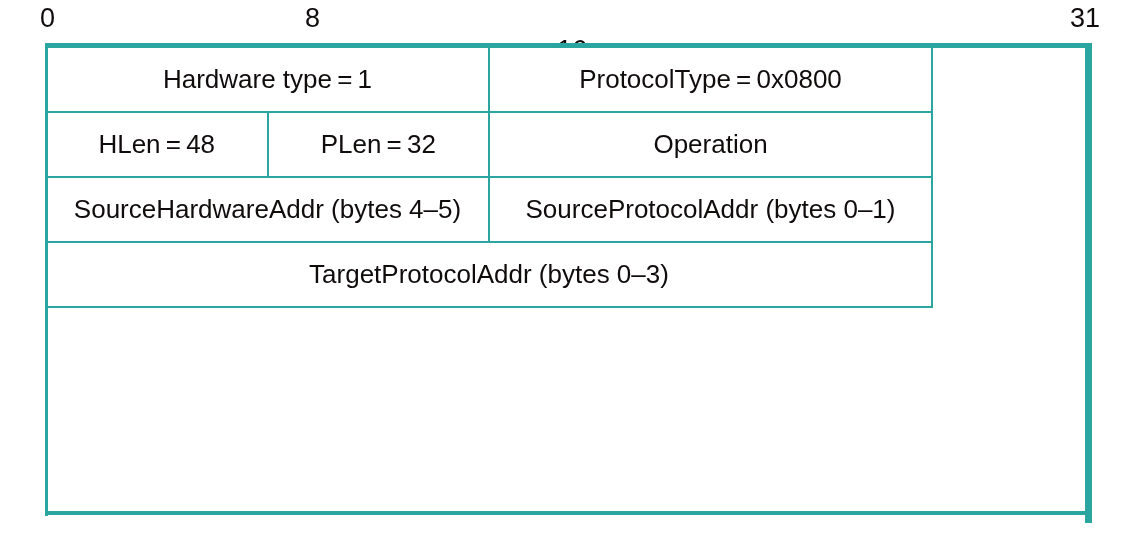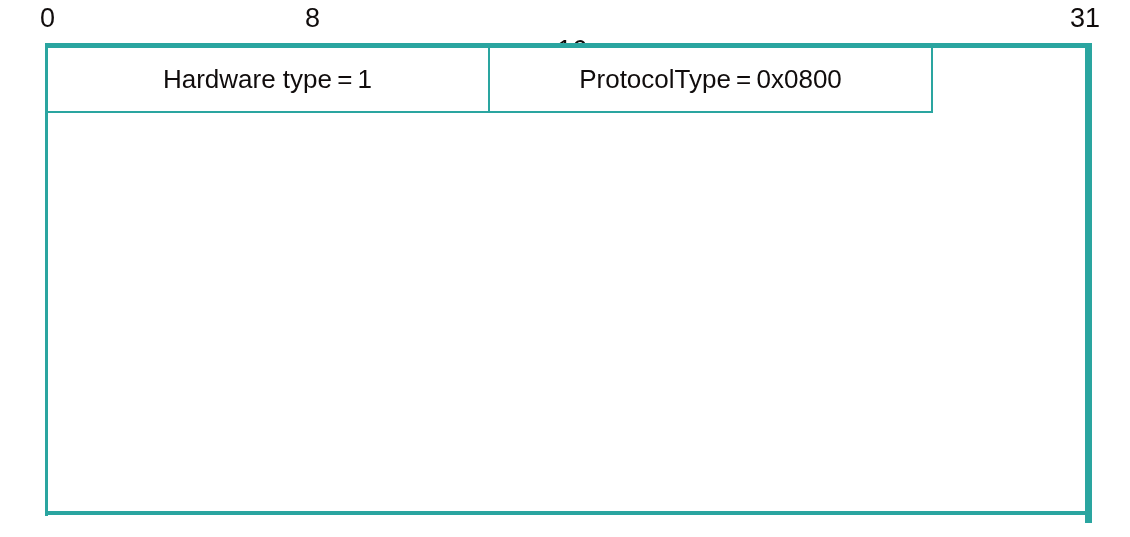--- a/index.html
+++ b/index.html
@@ -112,20 +112,32 @@
     <span class="tick tick-16">16</span>
     <span class="tick tick-31">31</span>
   </div>
 
   <table class="packet">
     <tbody>
       <tr>
         <td colspan="16">Hardware type = 1</td>
         <td colspan="16">ProtocolType = 0x0800</td>
       </tr>
+      <tr>
+        <td colspan="8">HLen = 48</td>
+        <td colspan="8">PLen = 32</td>
+        <td colspan="16">Operation</td>
+      </tr>
+      <tr>
+        <td colspan="16">SourceHardwareAddr (bytes 4–5)</td>
+        <td colspan="16">SourceProtocolAddr (bytes 0–1)</td>
+      </tr>
+      <tr>
+        <td colspan="32">TargetProtocolAddr (bytes 0–3)</td>
+      </tr>
     </tbody>
   </table>
 
   <div class="frame-top"></div>
   <div class="frame-left"></div>
   <div class="frame-bottom"></div>
   <div class="frame-right"></div>
 
 </div>
 

